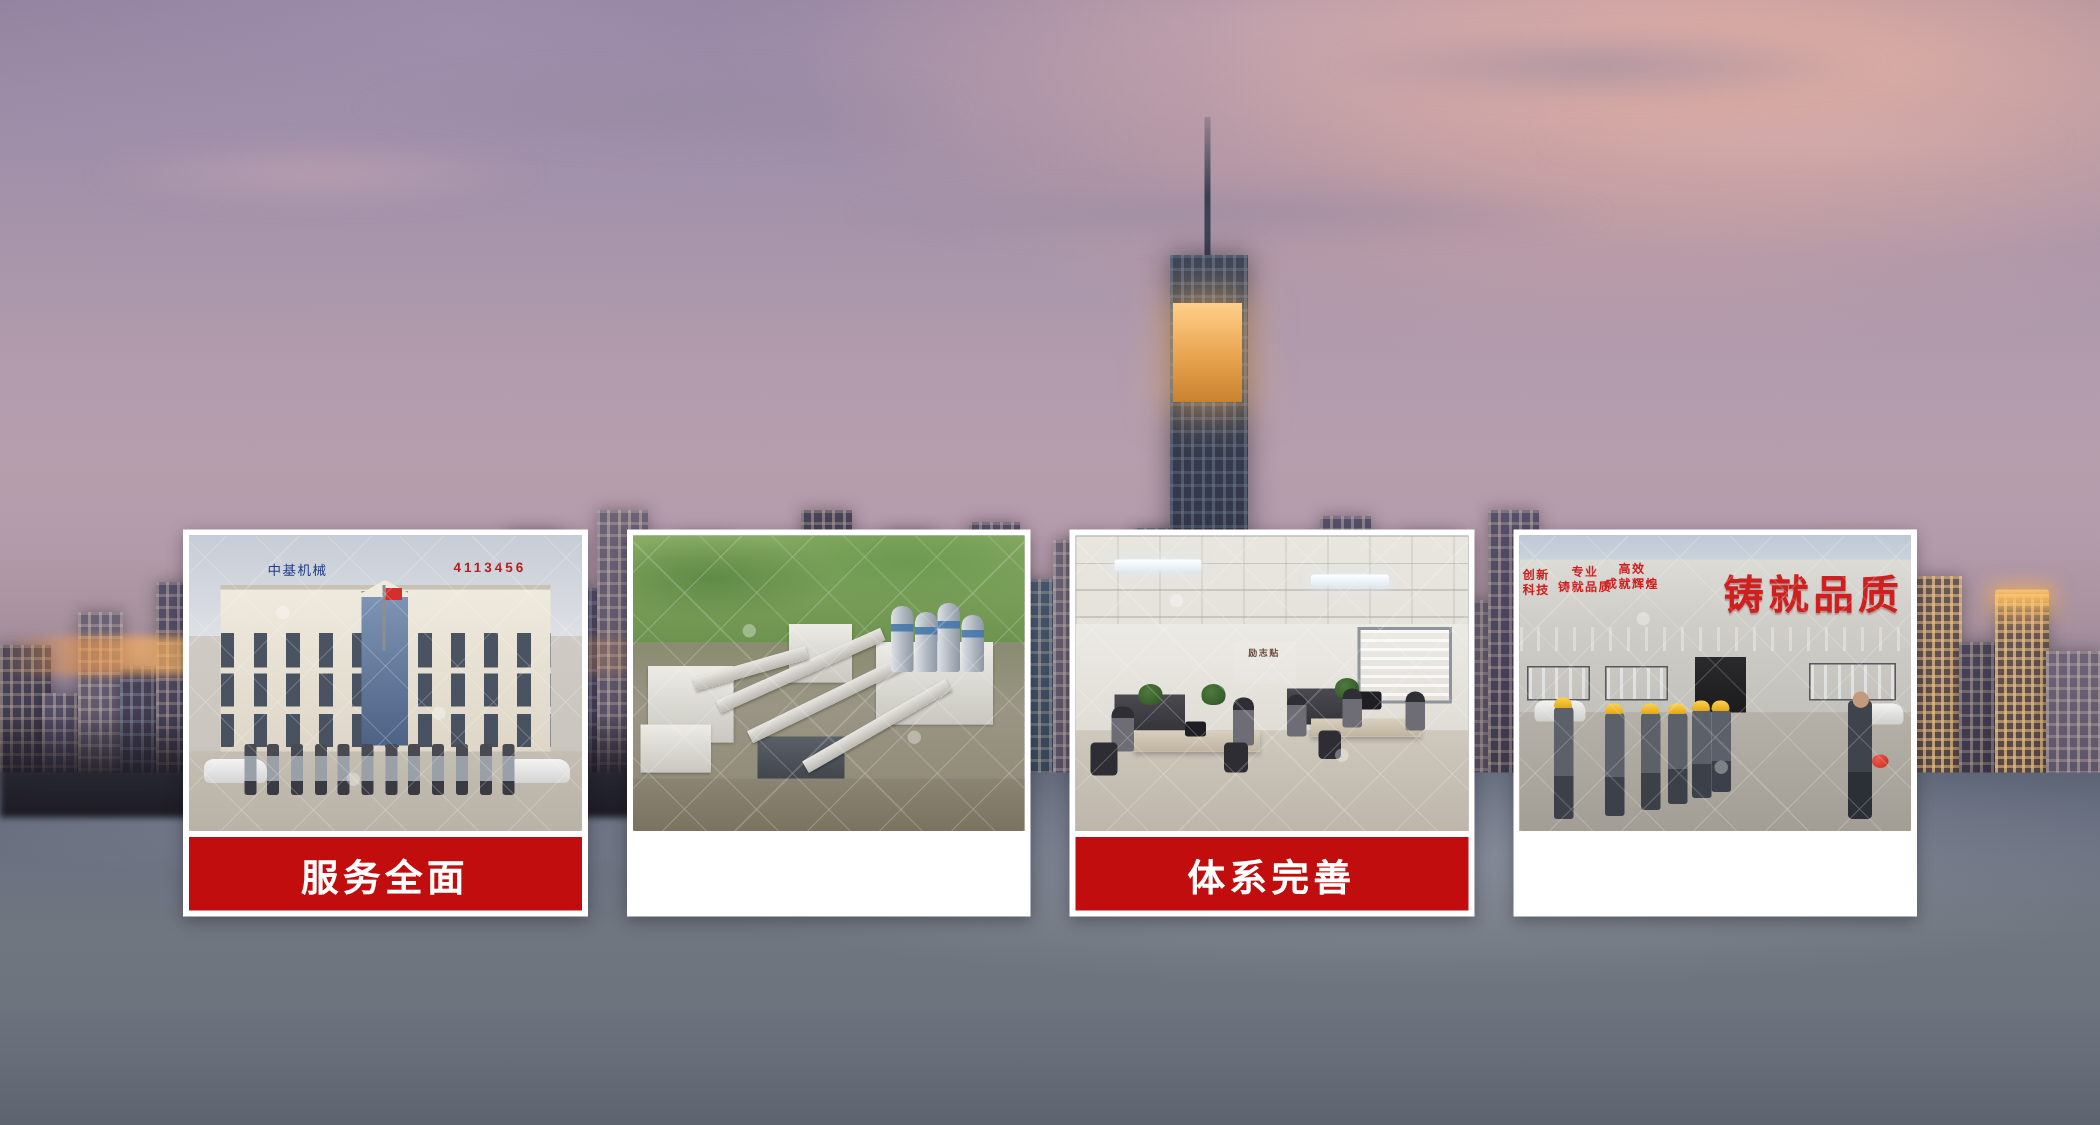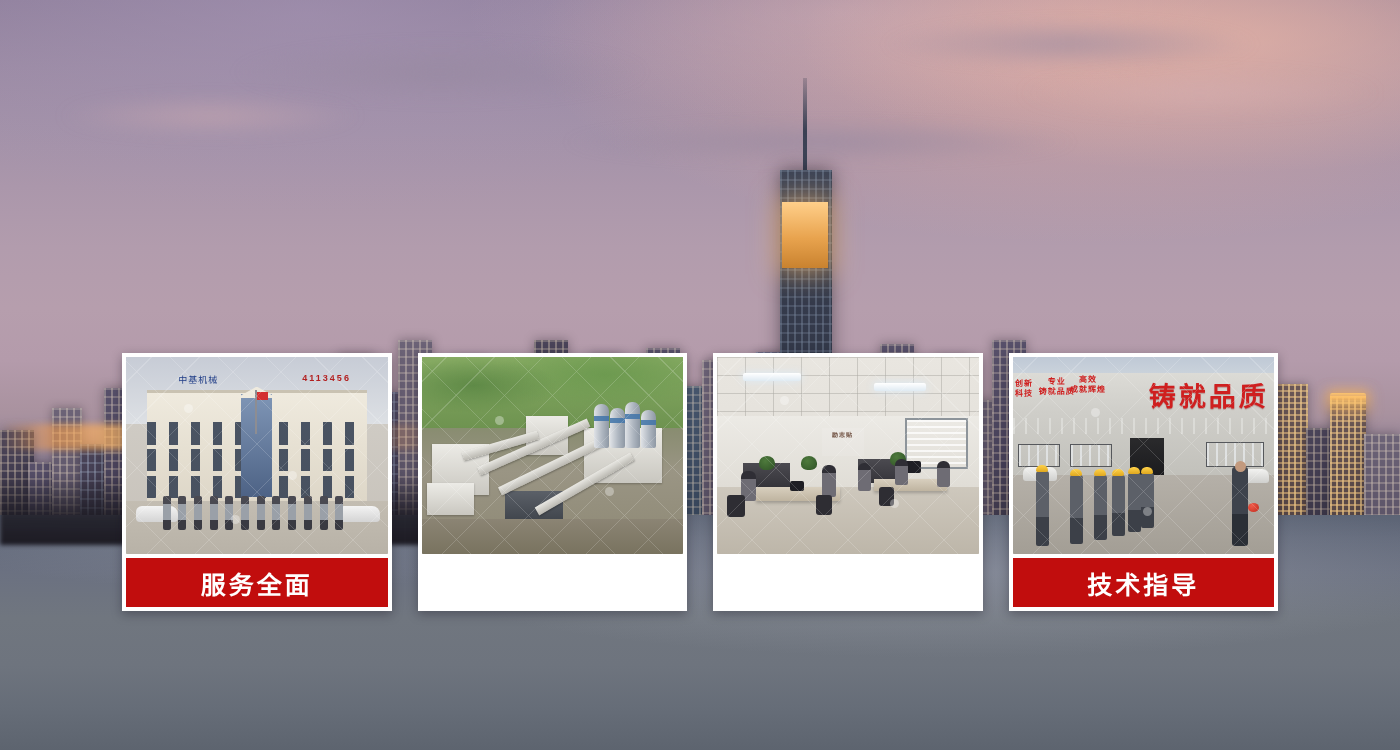--- a/index.html
+++ b/index.html
@@ -576,20 +576,21 @@
           <div class="p3-per" style="left:68%;top:52%;width:13px;height:26px;"></div>
           <div class="p3-per" style="left:84%;top:53%;width:13px;height:26px;"></div>
           <div class="p3-chair" style="left:4%;top:70%;width:18px;height:22px;"></div>
           <div class="p3-chair" style="left:38%;top:70%;width:16px;height:20px;"></div>
           <div class="p3-chair" style="left:62%;top:66%;width:15px;height:19px;"></div>
         </div>
         <div class="wm"></div>
         <div class="wm-dot" style="left:24%;top:20%"></div>
         <div class="wm-dot" style="left:66%;top:72%"></div>
       </div>
+      <div class="caption">体系完善</div>
     </div>
 
     <div class="card">
       <div class="photo">
         <div class="p4">
           <div class="p4-sky"></div>
           <div class="p4-wall"></div>
           <div class="p4-slogan">铸就品质</div>
           <div class="p4-small" style="left:1%;top:11%;">创新<br>科技</div>
           <div class="p4-small" style="left:10%;top:10%;">专业<br>铸就品质</div>
@@ -617,17 +618,16 @@
           <div class="p4-hat" style="left:49%;top:56%;"></div>
 
           <div class="p4-mgr" style="left:84%;top:56%;height:40%;"></div>
           <div style="position:absolute;left:85%;top:53%;width:11px;height:11px;border-radius:50%;background:#c39a7e;"></div>
           <div class="p4-redhat" style="left:90%;top:74%;"></div>
         </div>
         <div class="wm"></div>
         <div class="wm-dot" style="left:50%;top:76%"></div>
         <div class="wm-dot" style="left:30%;top:26%"></div>
       </div>
-      <div class="caption">技术指导</div>
     </div>
 
   </div>
 </div>
 
 </body></html>

